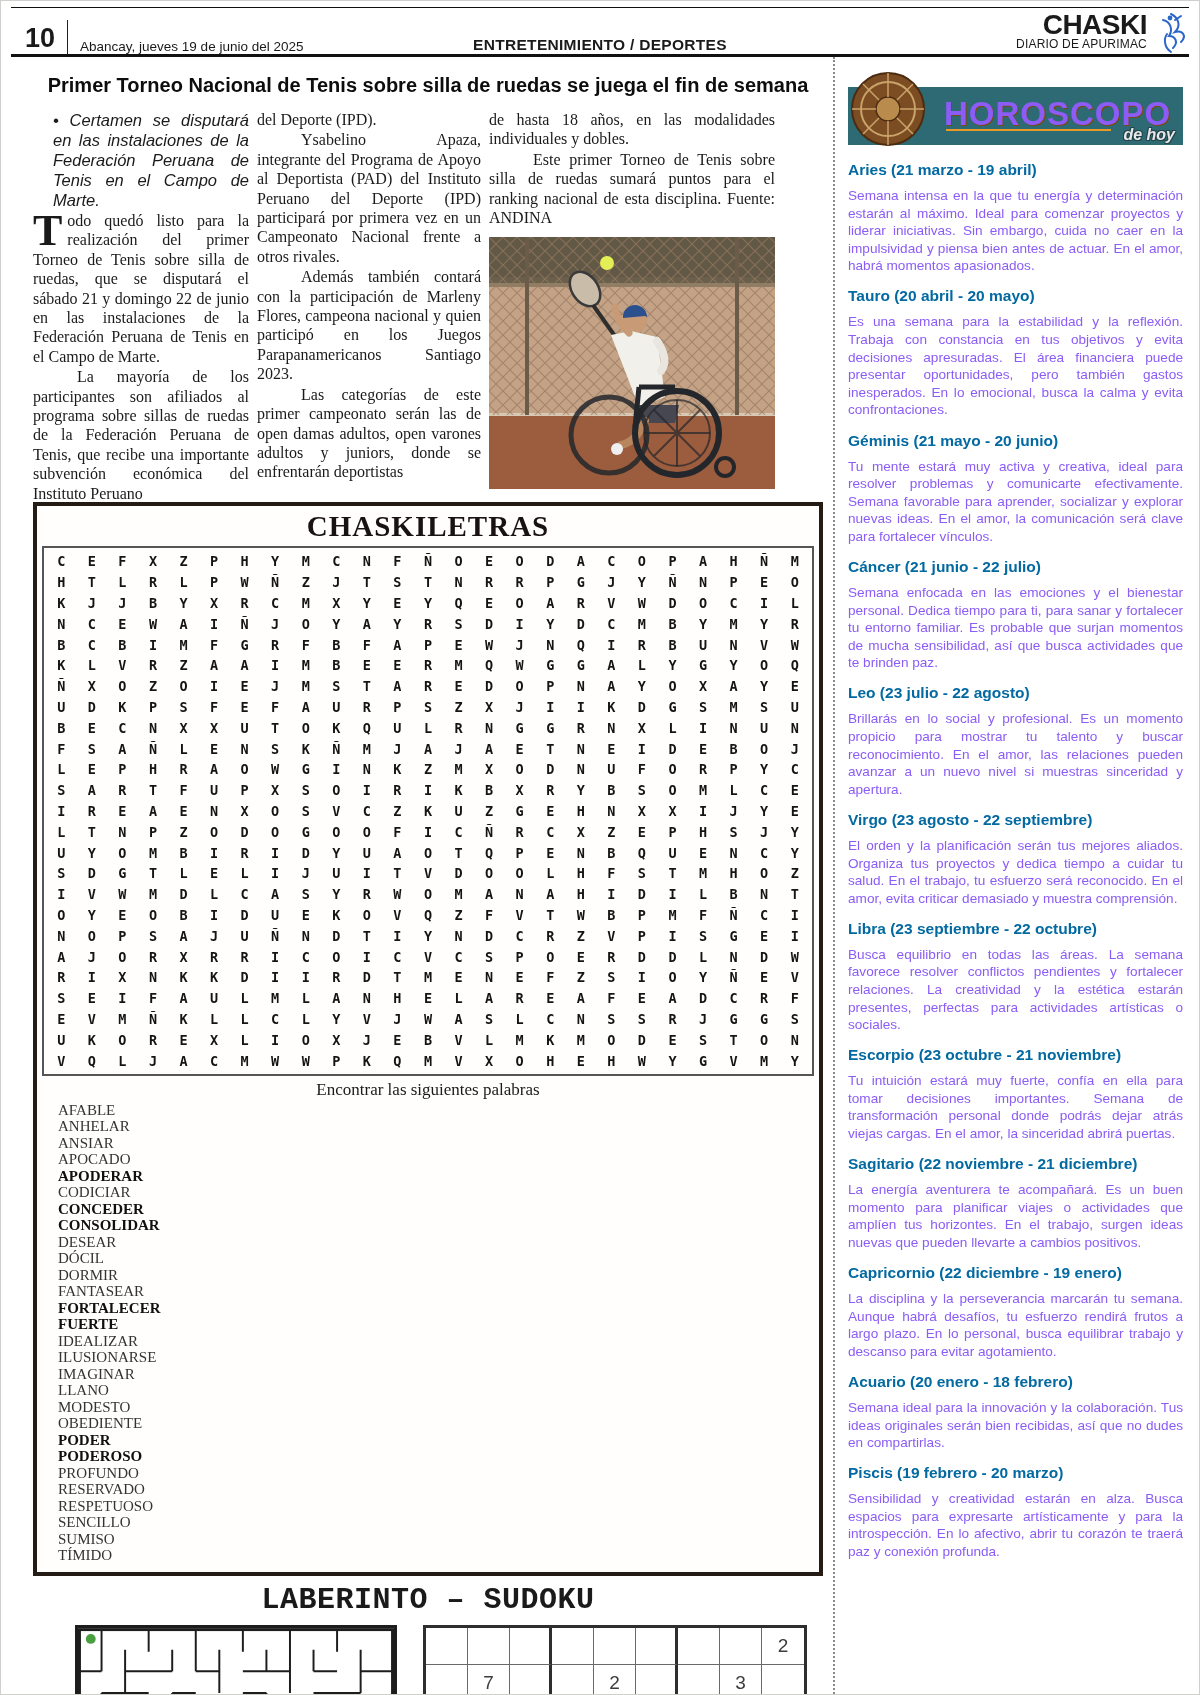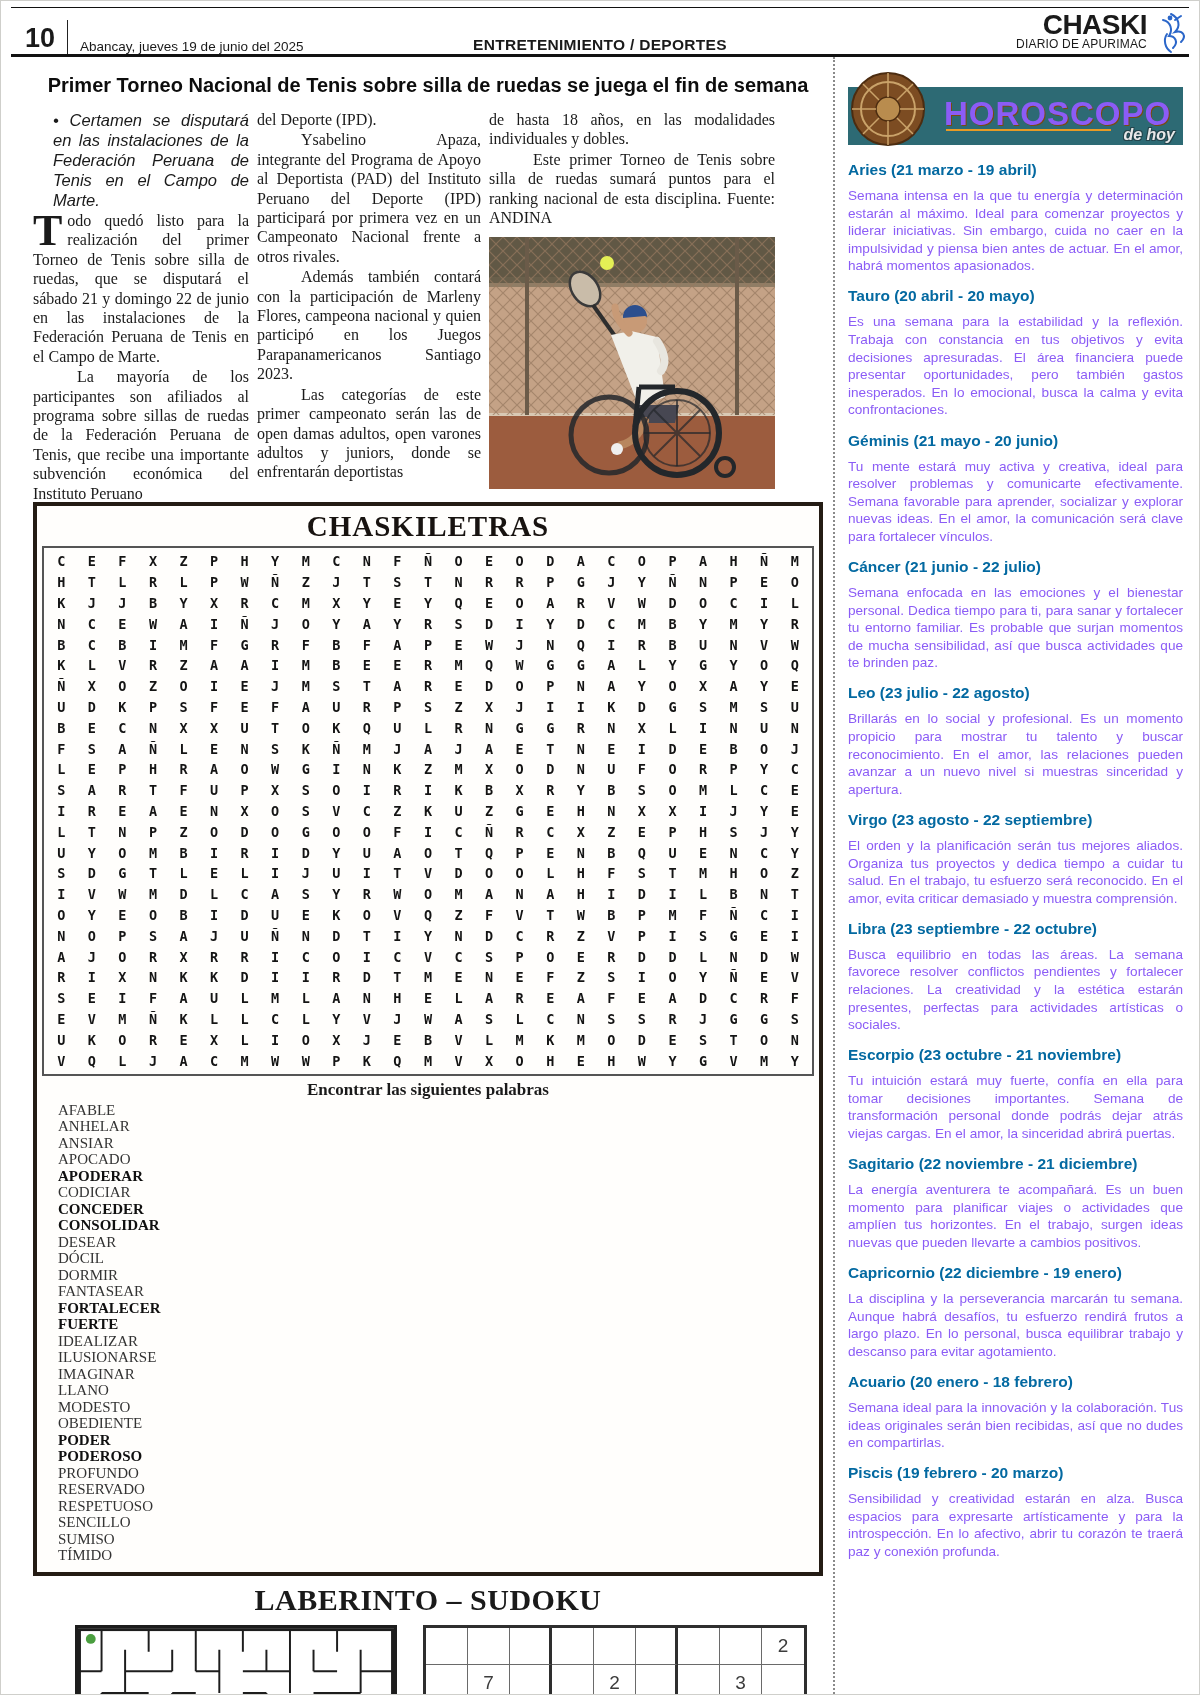--- a/index.html
+++ b/index.html
@@ -43,31 +43,31 @@
 
   
   .ws-box { margin-top:14px; border:4px solid #241c14; background:#fffefc; padding:3px 5px 6px 5px; }
   .ws-title { text-align:center; font-family:"Liberation Serif", serif; font-weight:bold;
               font-size:29px; letter-spacing:1px; color:#181310; margin:1px 0 3px 0; }
   .ws-grid-box { border:2px solid #555; padding:3px 2px; }
   .ws-grid { display:grid; grid-template-columns:repeat(25,1fr); }
   .ws-cell { height:20.8px; display:flex; align-items:center; justify-content:center;
              font-family:"DejaVu Sans Mono", monospace; font-weight:bold; font-size:13.5px;
              color:#141414; }
-  .ws-find { text-align:center; font-family:"Liberation Serif", serif; font-weight:bold;
+  .ws-find { text-align:center; font-family:"Liberation Serif", serif; font-weight:normal;
              font-size:17px; margin:4px 0 2px 0; }
   .ws-words { display:flex; padding:0 4px 2px 16px;flex-direction:column; }
   .ws-col { font-family:"Liberation Serif", serif; font-size:15px; line-height:16.5px;
             color:#333; }
   .ws-col .w { white-space:nowrap; }
   .ws-col .bold { font-weight:bold; color:#101010; }
   .wsc1{width:152px;} .wsc2{width:160px;} .wsc3{width:172px;} .wsc4{width:162px;} .wsc5{width:120px;}
 
   
-  .ls-title { text-align:center; font-family:Liberation Serif, serif; font-weight:bold;
+  .ls-title { text-align:center; font-family:Liberation Mono, monospace; font-weight:bold;
               font-size:30px; letter-spacing:.5px; margin:7px 0 8px 0; }
   .puzzles { display:flex; gap:26px; margin-left:42px; }
   .maze { border:3px solid #1d1d1d; background:#fff; }
   .sudoku { display:grid; grid-template-columns:repeat(9,42px); grid-auto-rows:37px;
             border:3px solid #2e2e2e; width:384px; background:#fff; }
   .sd-cell { border-right:1px solid #6a6a6a; border-bottom:1px solid #6a6a6a;
              display:flex; align-items:center; justify-content:center;
              font-size:19px; color:#3c3c3c; }
   .sd-cell.br { border-right:3px solid #2e2e2e; }
   .sd-cell.bb { border-bottom:3px solid #2e2e2e; }

